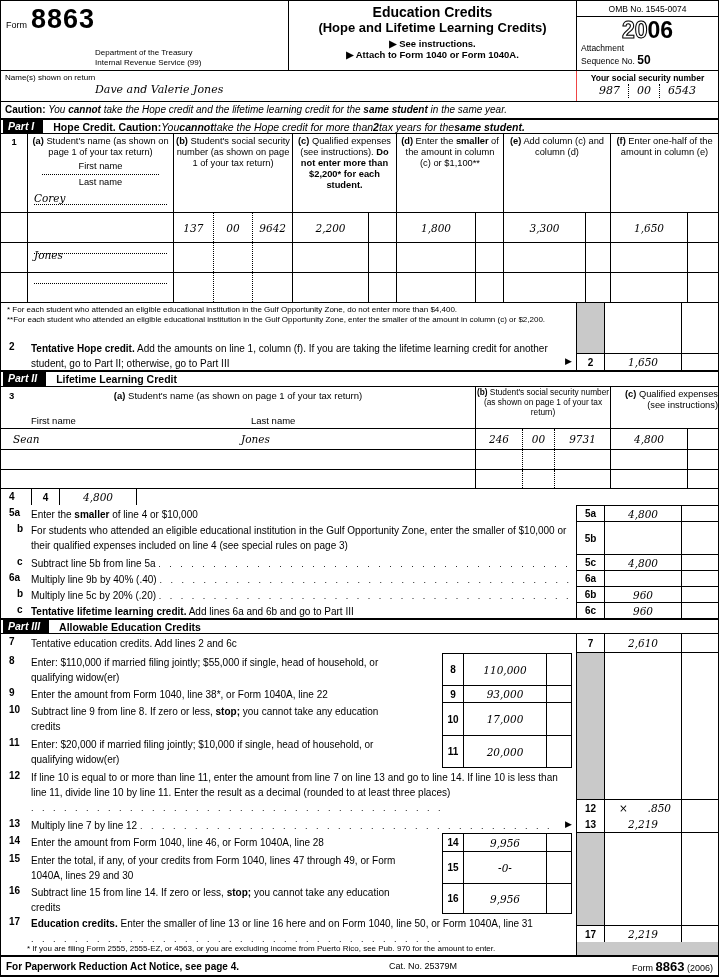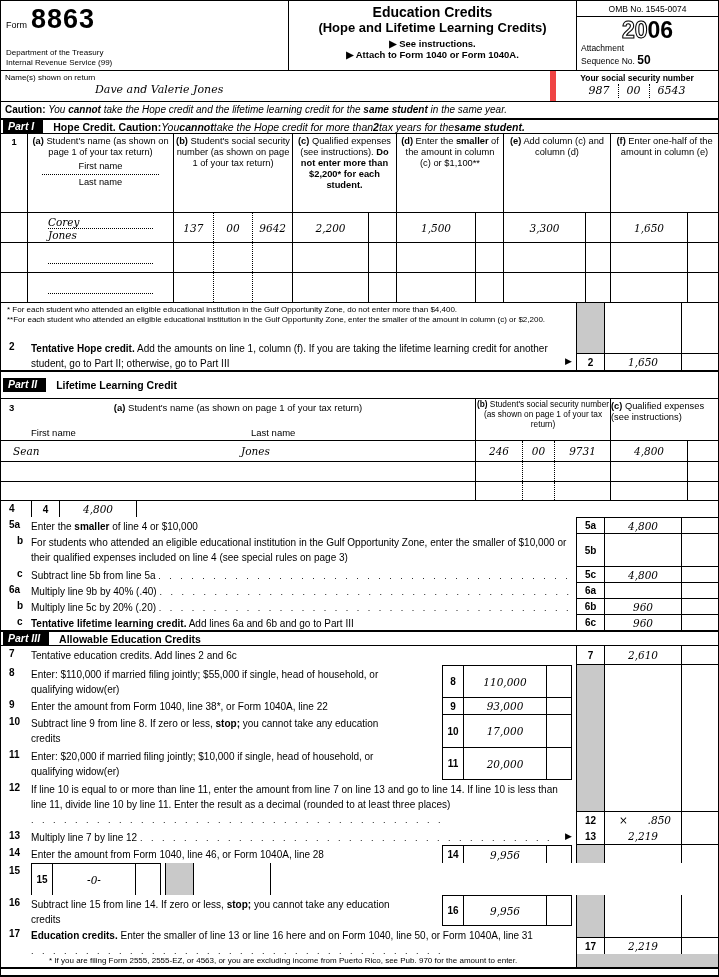--- a/index.html
+++ b/index.html
@@ -15,65 +15,65 @@
   .bt { border-top:1px solid #000; } .bb { border-bottom:1px solid #000; }
   .bld { border-left:1px dotted #000; }
   .c { text-align:center; }
   .bold { font-weight:bold; } .it { font-style:italic; }
   .val { font-family:"DejaVu Serif", serif; font-style:italic; font-size:10.5px; }
   .dots { letter-spacing:3px; color:#000; white-space:nowrap; font-size:9px; }
   .clip { overflow:hidden; }
 
   
   .hd { height:70px; border-bottom:1px solid #000; }
-  .hd-left { width:288px; border-right:1px solid #000; padding:3px 5px 2px 5px; display:flex; flex-direction:column; }
+  .hd-left { width:288px; border-right:1px solid #000; padding:3px 5px 2px 5px; display:flex; }
   .form-word { font-size:9px; }
   .form-num-big { font-size:27px; font-weight:bold; letter-spacing:1px; margin-left:4px; }
   .dept { font-size:8px; margin-top:auto; line-height:1.25; }
   .hd-center { flex:1; text-align:center; padding-top:3px; }
   .t1 { font-size:14px; font-weight:bold; }
   .t2 { font-size:13px; font-weight:bold; }
   .t3 { font-size:9.5px; font-weight:bold; margin-top:3px; }
   .hd-right { width:142px; border-left:1px solid #000; display:flex; flex-direction:column; }
   .omb { border-bottom:1px solid #000; font-size:8.5px; text-align:center; padding:3px 0 2px 0; }
   .year { text-align:center; font-size:23px; font-weight:bold; line-height:1; padding-top:2px; }
   .yr-outline { color:#fff; -webkit-text-stroke:1px #000; text-shadow:0 0 1px #000; }
   .attach { font-size:8.5px; padding:1px 4px 0 4px; line-height:1.2; }
   .seq-no { font-size:12px; font-weight:bold; }
 
   
   .namerow { height:31px; border-bottom:1px solid #000; }
   .nr-left { flex:1; padding:2px 4px; }
   .nr-label { font-size:8px; }
   .nr-value { margin-left:90px; margin-top:1px; font-size:11px; }
-  .nr-right { width:168px; border-left:6px solid #ef4444; }
+  .nr-right { width:142px; border-left:1px solid #ef4444; }
   .ssn-label { font-size:8.5px; font-weight:bold; text-align:center; padding-top:2px; }
   .ssn-digits { display:flex; justify-content:center; margin-top:1px; font-size:11px; }
   .ssn-digits span { padding:0 8px; }
   .ssn-sep { border-left:1px dotted #000; height:14px; }
 
   
   .caution { height:16px; padding:2px 0 0 4px; font-size:10px; }
   .partbar { border-top:2px solid #000; border-bottom:1px solid #000; align-items:center; padding-left:2px; font-size:10.5px; }
   .badge { background:#000; color:#fff; font-weight:bold; font-style:italic; font-size:10.5px; padding:0 9px 2px 5px; margin-right:10px; }
-  .p1bar { height:16px; } .p2bar { height:29px; } .p3bar { height:16px; }
+  .p1bar { height:16px; } .p2bar { height:17px; } .p3bar { height:16px; }
 
   
   .p1head { height:78px; }
   .p1head > div { border-left:1px solid #000; font-size:9.3px; line-height:1.18; text-align:center; padding:2px 2px; }
   .p1head > div:first-child { border-left:none; }
   .w-n1 { width:26px; } .w-a { width:146px; } .w-b { width:119px; }
   .w-c { width:104px; } .w-d { width:107px; } .w-e { width:107px; } .w-f { flex:1; }
   .dotline { border-bottom:1px dotted #000; height:1px; margin:2px 12px; }
   .p1row { border-top:1px solid #000; }
   .p1row > div { border-left:1px solid #000; }
   .p1row > div:first-child { border-left:none; }
   .r1 { height:30px; } .r23 { height:30px; }
   .r3h { height:31px; }
-  .namecell { padding:0 20px; display:flex; flex-direction:column; justify-content:flex-end; }
+  .namecell { padding:0 6px; display:flex; flex-direction:column; justify-content:center;gap:44px; }
   .nameline { border-bottom:1px dotted #000; line-height:11px; }
   .ssncell { display:flex; }
   .ssncell > div { flex:1; display:flex; align-items:center; justify-content:center; }
   .w-cm { width:76px; } .w-cc { width:28px; }
   .w-dm { width:79px; } .w-dc { width:28px; }
   .w-em { width:82px; } .w-ec { width:25px; }
   .w-fm { width:77px; } .w-fc { flex:1; }
   .amtcell { display:flex; align-items:center; justify-content:center; }
 
   
@@ -85,21 +85,21 @@
   .ln-num { width:30px; font-weight:bold; padding:2px 0 0 8px; flex-shrink:0; }
   .ln-num.sub { padding-left:16px; }
   .ln-text { flex:1; padding:2px 2px 0 0; line-height:1.5; position:relative; overflow:hidden; }
   .arr { position:absolute; right:4px; bottom:2px; font-size:9px; }
   .fnsmall { font-size:8px; line-height:1.3; }
 
   
   .p2head { height:42px; position:relative; }
   .p2-a { width:474px; position:relative; font-size:9.5px; }
   .p2-b { width:135px; border-left:1px solid #000; font-size:8.3px; text-align:center; line-height:1.2; padding-top:1px; }
-  .p2-c { flex:1; border-left:1px solid #000; font-size:9.3px; text-align:left; line-height:1.2; padding-top:2px; }
+  .p2-c { flex:1; border-left:1px solid #000; font-size:9.3px; text-align:right; line-height:1.2; padding-top:2px; }
   .p2row { height:20px; border-top:1px solid #000; }
   .p2row.first { border-top:none; }
   .p2-an { width:474px; display:flex; }
   .p2-first { width:210px; padding-left:12px; display:flex; align-items:center; }
   .p2-last { flex:1; padding-left:30px; display:flex; align-items:center; }
   .p2-ssn { width:135px; border-left:1px solid #000; display:flex; }
   .p2-ssn > div { display:flex; align-items:center; justify-content:center; }
   .p2s1 { width:46px; } .p2s2 { width:32px; border-left:1px dotted #000; } .p2s3 { flex:1; border-left:1px dotted #000; }
   .p2-cm { width:77px; border-left:1px solid #000; display:flex; align-items:center; justify-content:center; }
   .p2-cc { flex:1; border-left:1px solid #000; }
@@ -221,21 +221,21 @@
       <div class="nameline val">Corey</div>
       <div class="val" style="line-height:13px;">Jones</div>
     </div>
     <div class="w-b ssncell">
       <div class="val">137</div>
       <div class="bld val">00</div>
       <div class="bld val">9642</div>
     </div>
     <div class="w-cm amtcell val">2,200</div>
     <div class="w-cc"></div>
-    <div class="w-dm amtcell val">1,500</div>
+    <div class="w-dm amtcell val">1,800</div>
     <div class="w-dc"></div>
     <div class="w-em amtcell val">3,300</div>
     <div class="w-ec"></div>
     <div class="w-fm amtcell val">1,650</div>
     <div class="w-fc"></div>
   </div>
 
   <div class="row p1row r23">
     <div class="w-n1"></div>
     <div class="w-a namecell">
@@ -540,20 +540,21 @@
     </div>
     <div class="rc">
       <div class="rc-n gray"></div>
       <div class="rc-a"></div>
       <div class="rc-c"></div>
     </div>
   </div>
 
   <div class="row" style="height:32px;">
     <div class="ln-num">15</div>
+    <div class="ln-text clip" style="padding-right:46px;"><span>Enter the total, if any, of your credits from Form 1040, lines 47 through 49, or Form 1040A, lines 29 and 30</span> </div>
     <div class="inner ibt">
       <div class="in-n">15</div>
       <div class="in-a val">-0-</div>
       <div class="in-c"></div>
     </div>
     <div class="rc">
       <div class="rc-n gray"></div>
       <div class="rc-a"></div>
       <div class="rc-c"></div>
     </div>
@@ -585,22 +586,31 @@
       </div>
       <div class="rc-bot">
         <div class="rc-n">17</div>
         <div class="rc-a val">2,219</div>
         <div class="rc-c"></div>
       </div>
     </div>
   </div>
 
   <div class="row fn17">
-    <div class="fnsmall" style="flex:1; padding:2px 0 0 48px;">* If you are filing Form 2555, 2555-EZ, or 4563, or you are excluding income from Puerto Rico, see Pub. 970 for the amount to enter.</div>
+    <div class="fnsmall" style="flex:1; padding:2px 0 0 26px;">* If you are filing Form 2555, 2555-EZ, or 4563, or you are excluding income from Puerto Rico, see Pub. 970 for the amount to enter.</div>
     <div class="rc">
       <div class="rc-n gray" style="border-right:none;"></div>
       <div class="rc-a gray"></div>
       <div class="rc-c gray" style="border-left:none;"></div>
     </div>
   </div>
 
+  <div class="row footer">
+    <span class="foot-left">For Paperwork Reduction Act Notice, see page 4.</span>
+    <span class="foot-cat">Cat. No. 25379M</span>
+    <span class="foot-right">
+      <span>Form</span>
+      <span class="foot-num">8863</span>
+      <span>(2006)</span>
+    </span>
+  </div>
 
 </div>
 
 </body></html>

